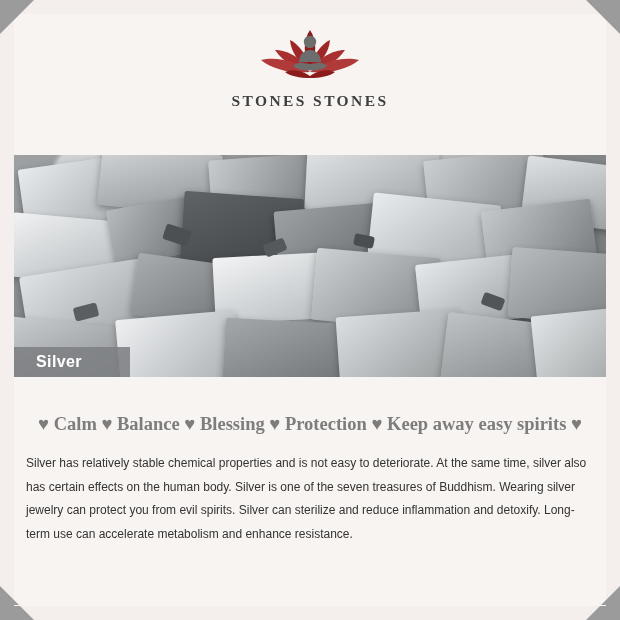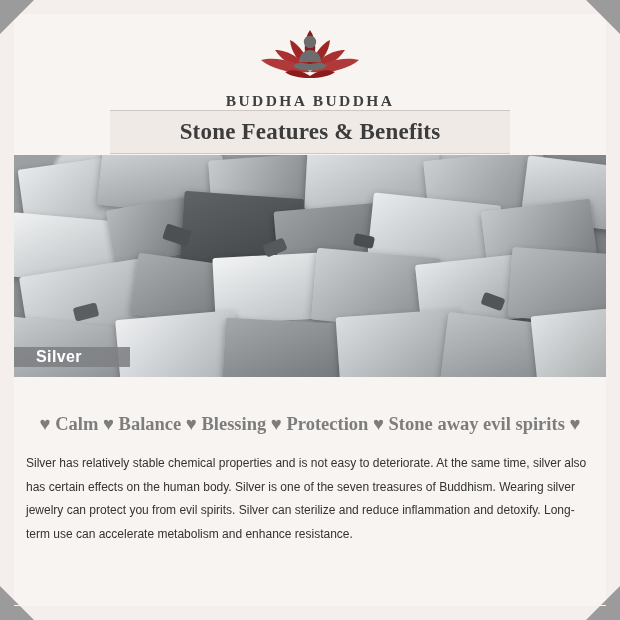--- a/index.html
+++ b/index.html
@@ -111,21 +111,21 @@
   }
   .rock {
     position: absolute;
     border-radius: 3px;
   }
 
   .stone-label {
     position: absolute;
     left: 14px;
     top: 347px;
-    height: 20px;
+    height: 30px;
     min-width: 116px;
     background: rgba(125,128,131,0.88);
     display: flex;
     align-items: center;
     padding-left: 22px;
     box-sizing: border-box;
   }
   .stone-label span {
     color: #ffffff;
     font-size: 16px;
@@ -190,26 +190,23 @@
       <path d="M65 54 C78 54 92 46 100 34 C86 34 72 44 65 54 Z" fill="#a83030"></path>
       <path d="M65 56 C48 58 28 54 16 44 C32 40 54 46 65 56 Z" fill="#b03a3a"></path>
       <path d="M65 56 C82 58 102 54 114 44 C98 40 76 46 65 56 Z" fill="#b03a3a"></path>
 
       <circle cx="65" cy="26" r="6.2" fill="#6d6d6d"></circle>
       <path d="M65 34 C58 34 54 40 54 46 L76 46 C76 40 72 34 65 34 Z" fill="#6d6d6d"></path>
       <path d="M48 50 C54 44 60 48 65 48 C70 48 76 44 82 50 C76 56 54 56 48 50 Z" fill="#6d6d6d"></path>
 
       <path d="M40 56 C50 52 58 56 65 60 C72 56 80 52 90 56 C80 64 50 64 40 56 Z" fill="#8a1c1c"></path>
     </svg>
-    <div class="brand">BUDDHA BUDDHA</div>
+    <div class="brand">STONES STONES</div>
   </div>
 
-  <div class="title-bar">
-    <div class="title">Stone Features &amp; Benefits</div>
-  </div>
 
   <div class="photo">
 
     <div class="rock" style="left:-10px;top:-10px;width:620px;height:250px;background:
         radial-gradient(circle at 18% 20%, #cfd2d5 0 12%, transparent 13%),
         radial-gradient(circle at 70% 15%, #b9bdc0 0 14%, transparent 15%),
         radial-gradient(circle at 45% 80%, #b3b7ba 0 16%, transparent 17%),
         linear-gradient(160deg,#9fa3a6,#7d8184 55%,#6e7275);"></div>
 
     <div class="rock" style="left:8px;top:8px;width:96px;height:70px;background:linear-gradient(145deg,#e8ebed,#a9adb0);transform:rotate(-8deg);box-shadow:0 3px 7px rgba(0,0,0,.35);"></div>
@@ -244,18 +241,18 @@
     <div class="rock" style="left:250px;top:86px;width:22px;height:13px;background:#55595c;transform:rotate(-22deg);"></div>
     <div class="rock" style="left:340px;top:80px;width:20px;height:12px;background:#4a4e51;transform:rotate(12deg);"></div>
     <div class="rock" style="left:60px;top:150px;width:24px;height:14px;background:#5a5e61;transform:rotate(-14deg);"></div>
     <div class="rock" style="left:468px;top:140px;width:22px;height:13px;background:#515558;transform:rotate(20deg);"></div>
   </div>
 
   <div class="stone-label">
     <span>Silver</span>
   </div>
 
-  <div class="benefits">♥ Calm ♥ Balance ♥ Blessing ♥ Protection ♥ Stone away evil spirits ♥</div>
+  <div class="benefits">♥ Calm ♥ Balance ♥ Blessing ♥ Protection ♥ Keep away easy spirits ♥</div>
 
   <div class="body-copy">Silver has relatively stable chemical properties and is not easy to deteriorate. At the same time, silver also has certain effects on the human body. Silver is one of the seven treasures of Buddhism. Wearing silver jewelry can protect you from evil spirits. Silver can sterilize and reduce inflammation and detoxify. Long-term use can accelerate metabolism and enhance resistance.</div>
 
   <div class="bottom-strip"></div>
 </div>
 
 </body></html>

